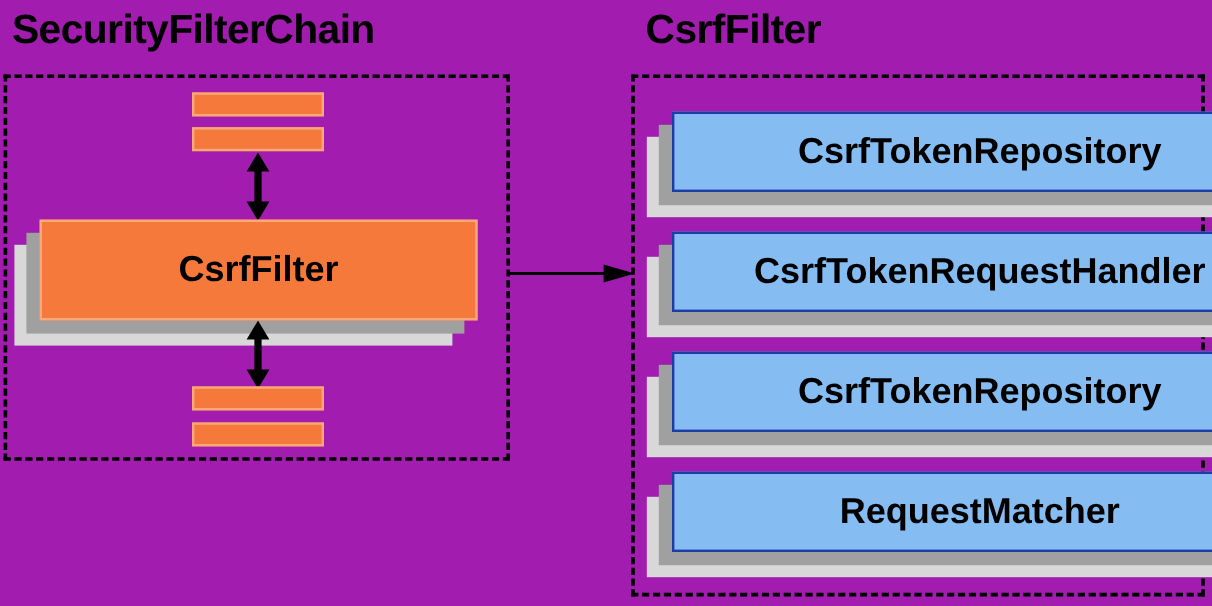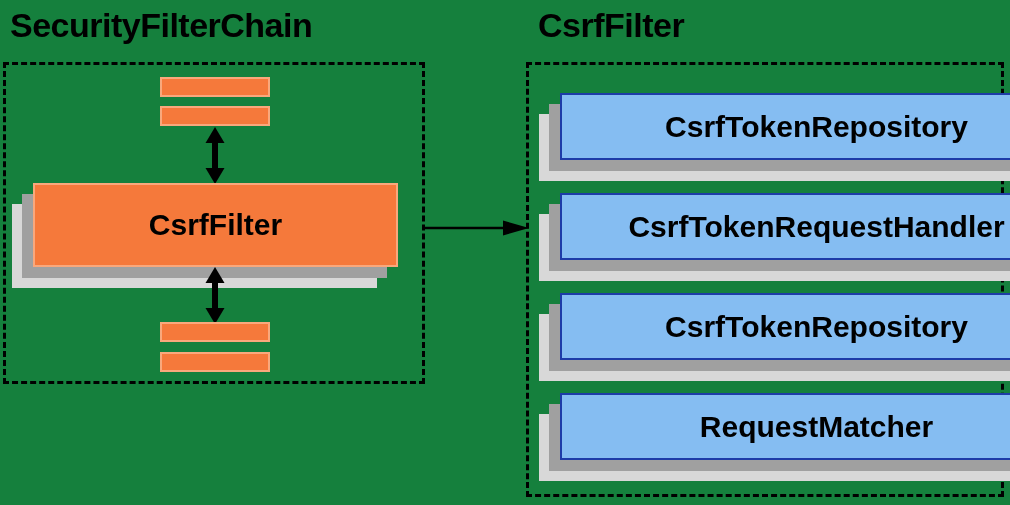--- a/index.html
+++ b/index.html
@@ -5,21 +5,21 @@
   html, body {
     margin: 0;
     padding: 0;
     background: #ffffff;
     font-family: "Liberation Sans", sans-serif;
   }
   .canvas {
     position: relative;
     width: 1010px;
     height: 505px;
-    background: #15803d;
+    background: #a21caf;
     overflow: hidden;
   }
   .title {
     position: absolute;
     font-size: 34px;
     font-weight: bold;
     color: #000000;
     letter-spacing: -0.5px;
     white-space: nowrap;
   }

